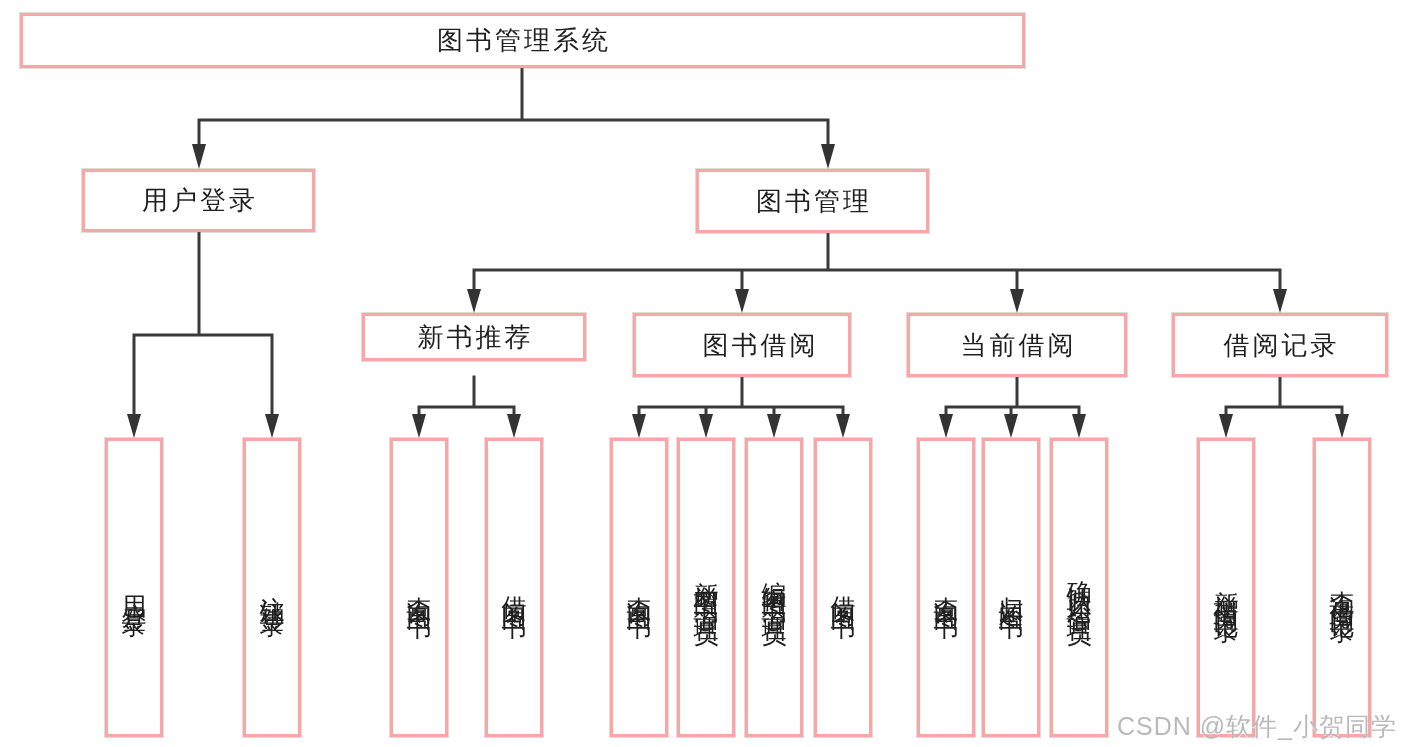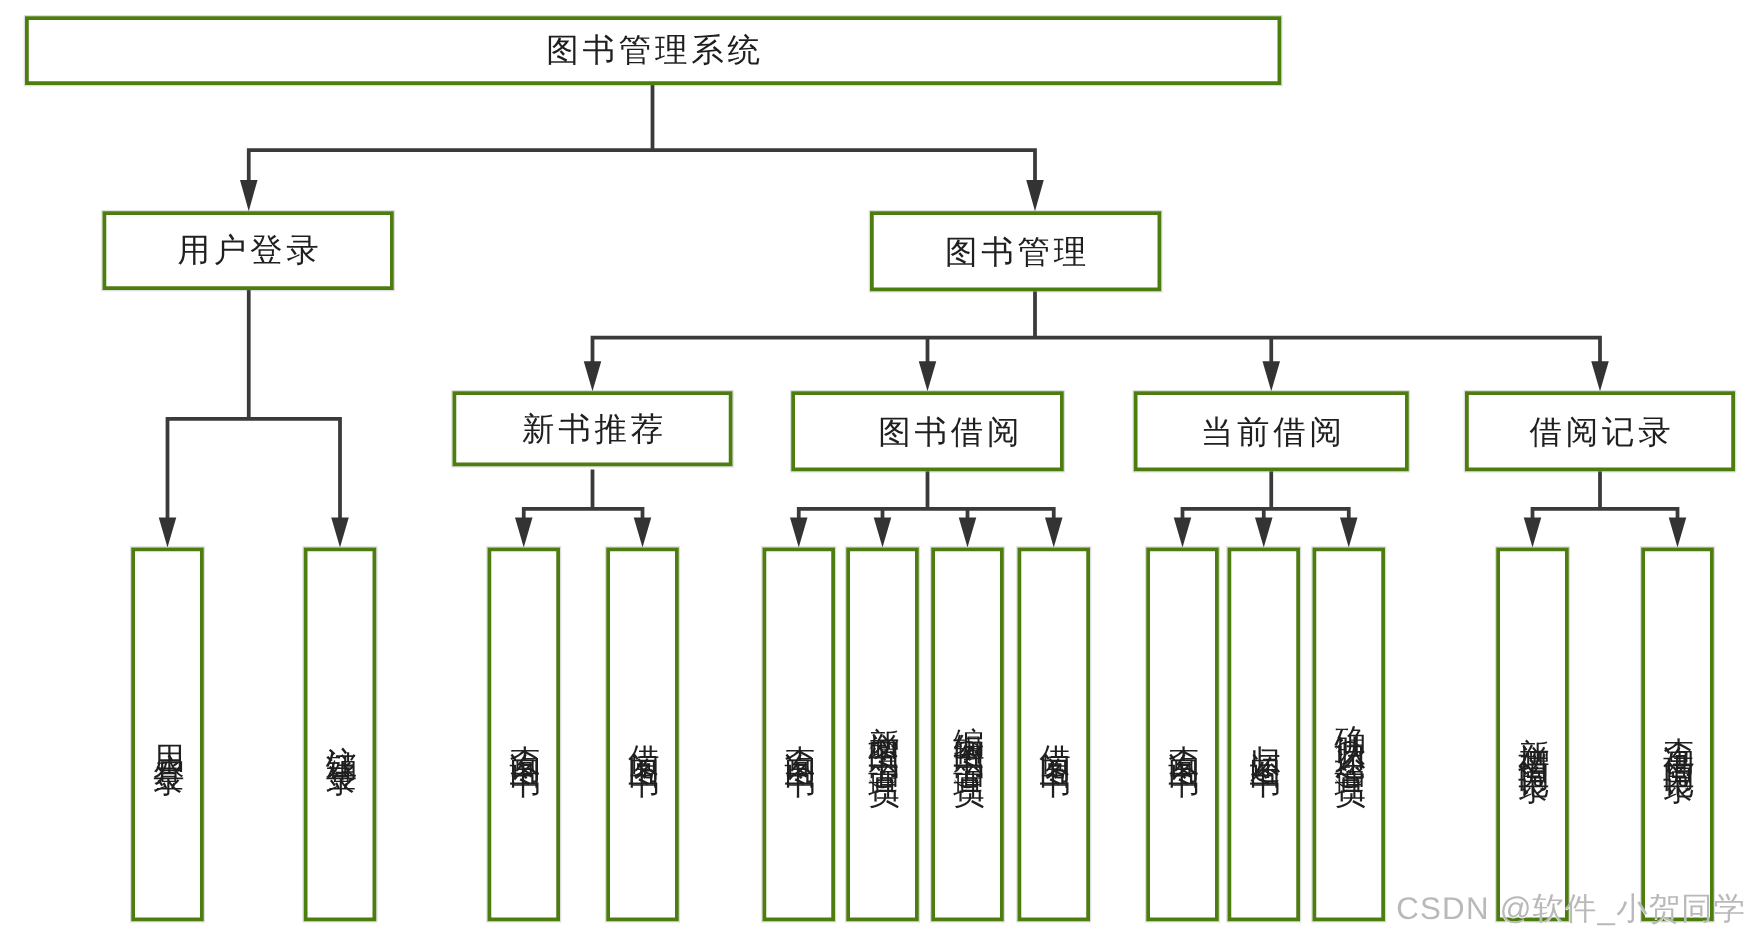--- a/index.html
+++ b/index.html
@@ -19,21 +19,21 @@
   #connectors path {
     fill: none;
     stroke: #3a3a3a;
     stroke-width: 3;
     stroke-linecap: square;
   }
   #connectors polygon { fill: #333333; stroke: none; }
   .node {
     position: absolute;
     box-sizing: border-box;
-    border: 3px solid #4d7c0f;
+    border: 3px solid #fca5a5;
     background: #ffffff;
     display: flex;
     align-items: center;
     justify-content: center;
     color: #1f1f1f;
     box-shadow: 0 0 0 1px rgba(120,120,120,0.25);
   }
   .hbox { font-size: 26px; letter-spacing: 3px; }
   .hbox span { transform: translateX(1.5px); white-space: nowrap; }
   .vbox { width: 58px; height: 299px; }
@@ -52,21 +52,21 @@
     font-size: 25px;
     color: #b9b9b9;
     text-shadow: 0 1px 0 rgba(255,255,255,0.9);
     letter-spacing: 1px;
     white-space: nowrap;
   }
   
   #n-root            { left: 20px;   top: 13px;  width: 1005px; height: 55px; }
   #n-user-login      { left: 82px;   top: 169px; width: 233px;  height: 63px; }
   #n-book-mgmt       { left: 696px;  top: 169px; width: 233px;  height: 64px; }
-  #n-new-book        { left: 362px;  top: 313px; width: 224px;  height: 60px; }
+  #n-new-book        { left: 362px;  top: 313px; width: 224px;  height: 48px; }
   #n-book-borrow     { left: 633px;  top: 313px; width: 218px;  height: 64px; padding-left: 34px; }
   #n-current-borrow  { left: 907px;  top: 313px; width: 220px;  height: 64px; }
   #n-borrow-record   { left: 1172px; top: 313px; width: 216px;  height: 64px; }
   #l-user-login      { left: 105px;  top: 438px; }
   #l-logout          { left: 243px;  top: 438px; }
   #l-nb-query        { left: 390px;  top: 438px; }
   #l-nb-borrow       { left: 485px;  top: 438px; }
   #l-bb-query        { left: 610px;  top: 438px; }
   #l-bb-add          { left: 677px;  top: 438px; }
   #l-bb-edit         { left: 745px;  top: 438px; }

